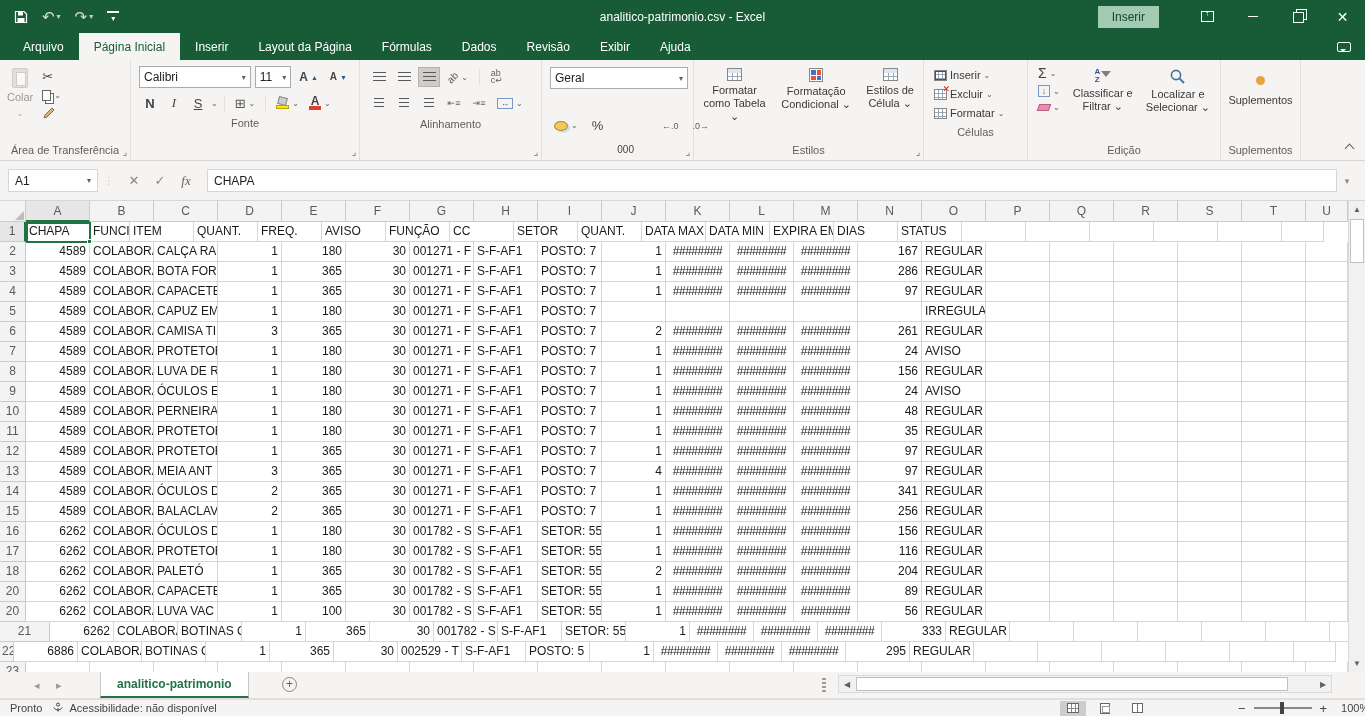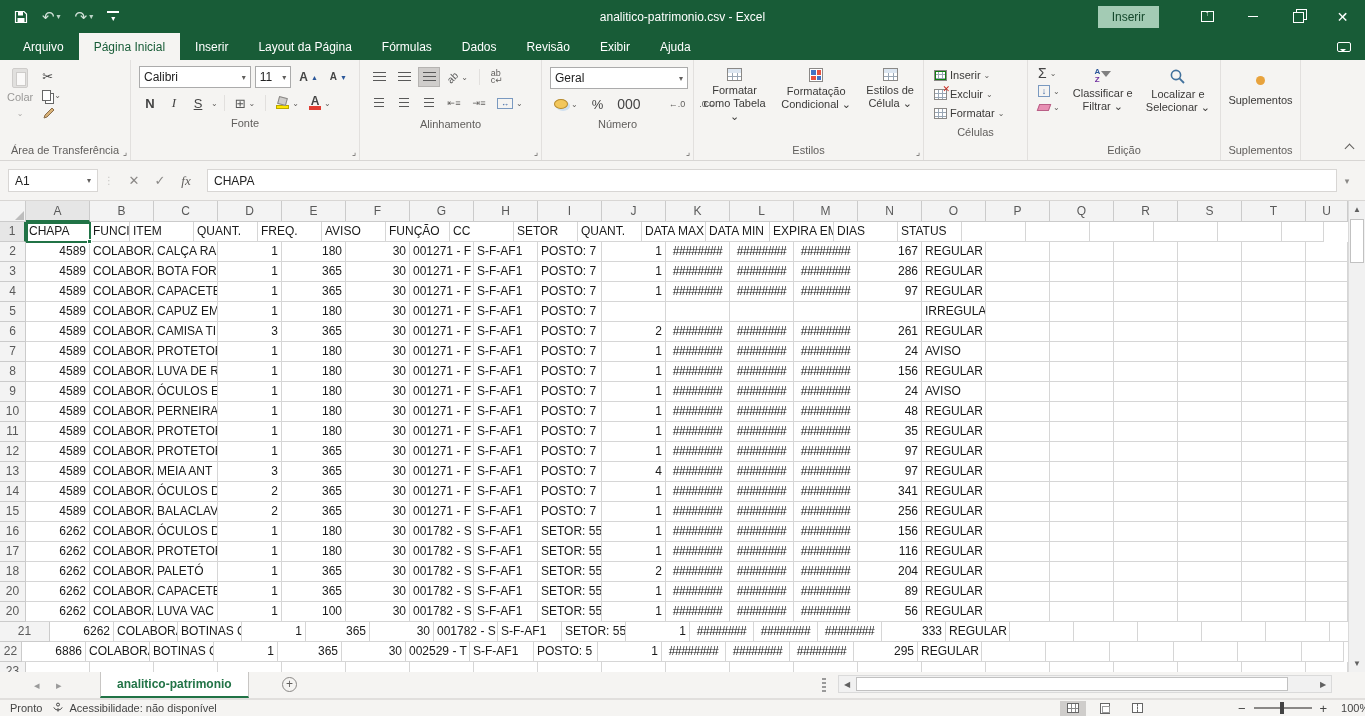--- a/index.html
+++ b/index.html
@@ -338,21 +338,21 @@
         <div class="sel" style="width:138px;">
             <span>Geral</span>
             <span class="dd">▾</span>
           </div>
         <div style="display:flex;gap:6px;align-items:center;">
           <span class="sbtn">
               <span class="coin"></span>
               <span class="dd">⌄</span>
             </span>
           <span class="sbtn" style="font-size:13px;color:#444;">%</span>
-          <span class="sbtn" style="font-size:14px;color:#444;">000</span>
+          <span class="sbtn" style="font-size:10px;color:#444;margin-top:48px;">000</span>
           <span class="vline"></span>
           <span class="sbtn mini2">←.0</span>
           <span class="sbtn mini2">.0→</span>
         </div>
       </div>
       <div class="grp-label">Número</div>
       <span class="dlg">⌟</span>
     </div>
 
     <div class="grp" style="width:230px;">
@@ -991,21 +991,21 @@
           <div class="gc aR" style="width:64px">333</div>
           <div class="gc" style="width:64px">REGULAR</div>
           <div class="gc" style="width:64px"></div>
           <div class="gc" style="width:64px"></div>
           <div class="gc" style="width:64px"></div>
           <div class="gc" style="width:64px"></div>
           <div class="gc" style="width:64px"></div>
           <div class="gc" style="width:42px"></div>
         </div>
         <div class="grow ">
-          <div class="gc rh " style="width:22px">22</div>
+          <div class="gc rh " style="width:14px">22</div>
           <div class="gc aR" style="width:64px">6886</div>
           <div class="gc" style="width:64px">COLABORA</div>
           <div class="gc" style="width:64px">BOTINAS C</div>
           <div class="gc aR" style="width:64px">1</div>
           <div class="gc aR" style="width:64px">365</div>
           <div class="gc aR" style="width:64px">30</div>
           <div class="gc" style="width:64px">002529 - T</div>
           <div class="gc" style="width:64px">S-F-AF1</div>
           <div class="gc" style="width:64px">POSTO: 5</div>
           <div class="gc aR" style="width:64px">1</div>

